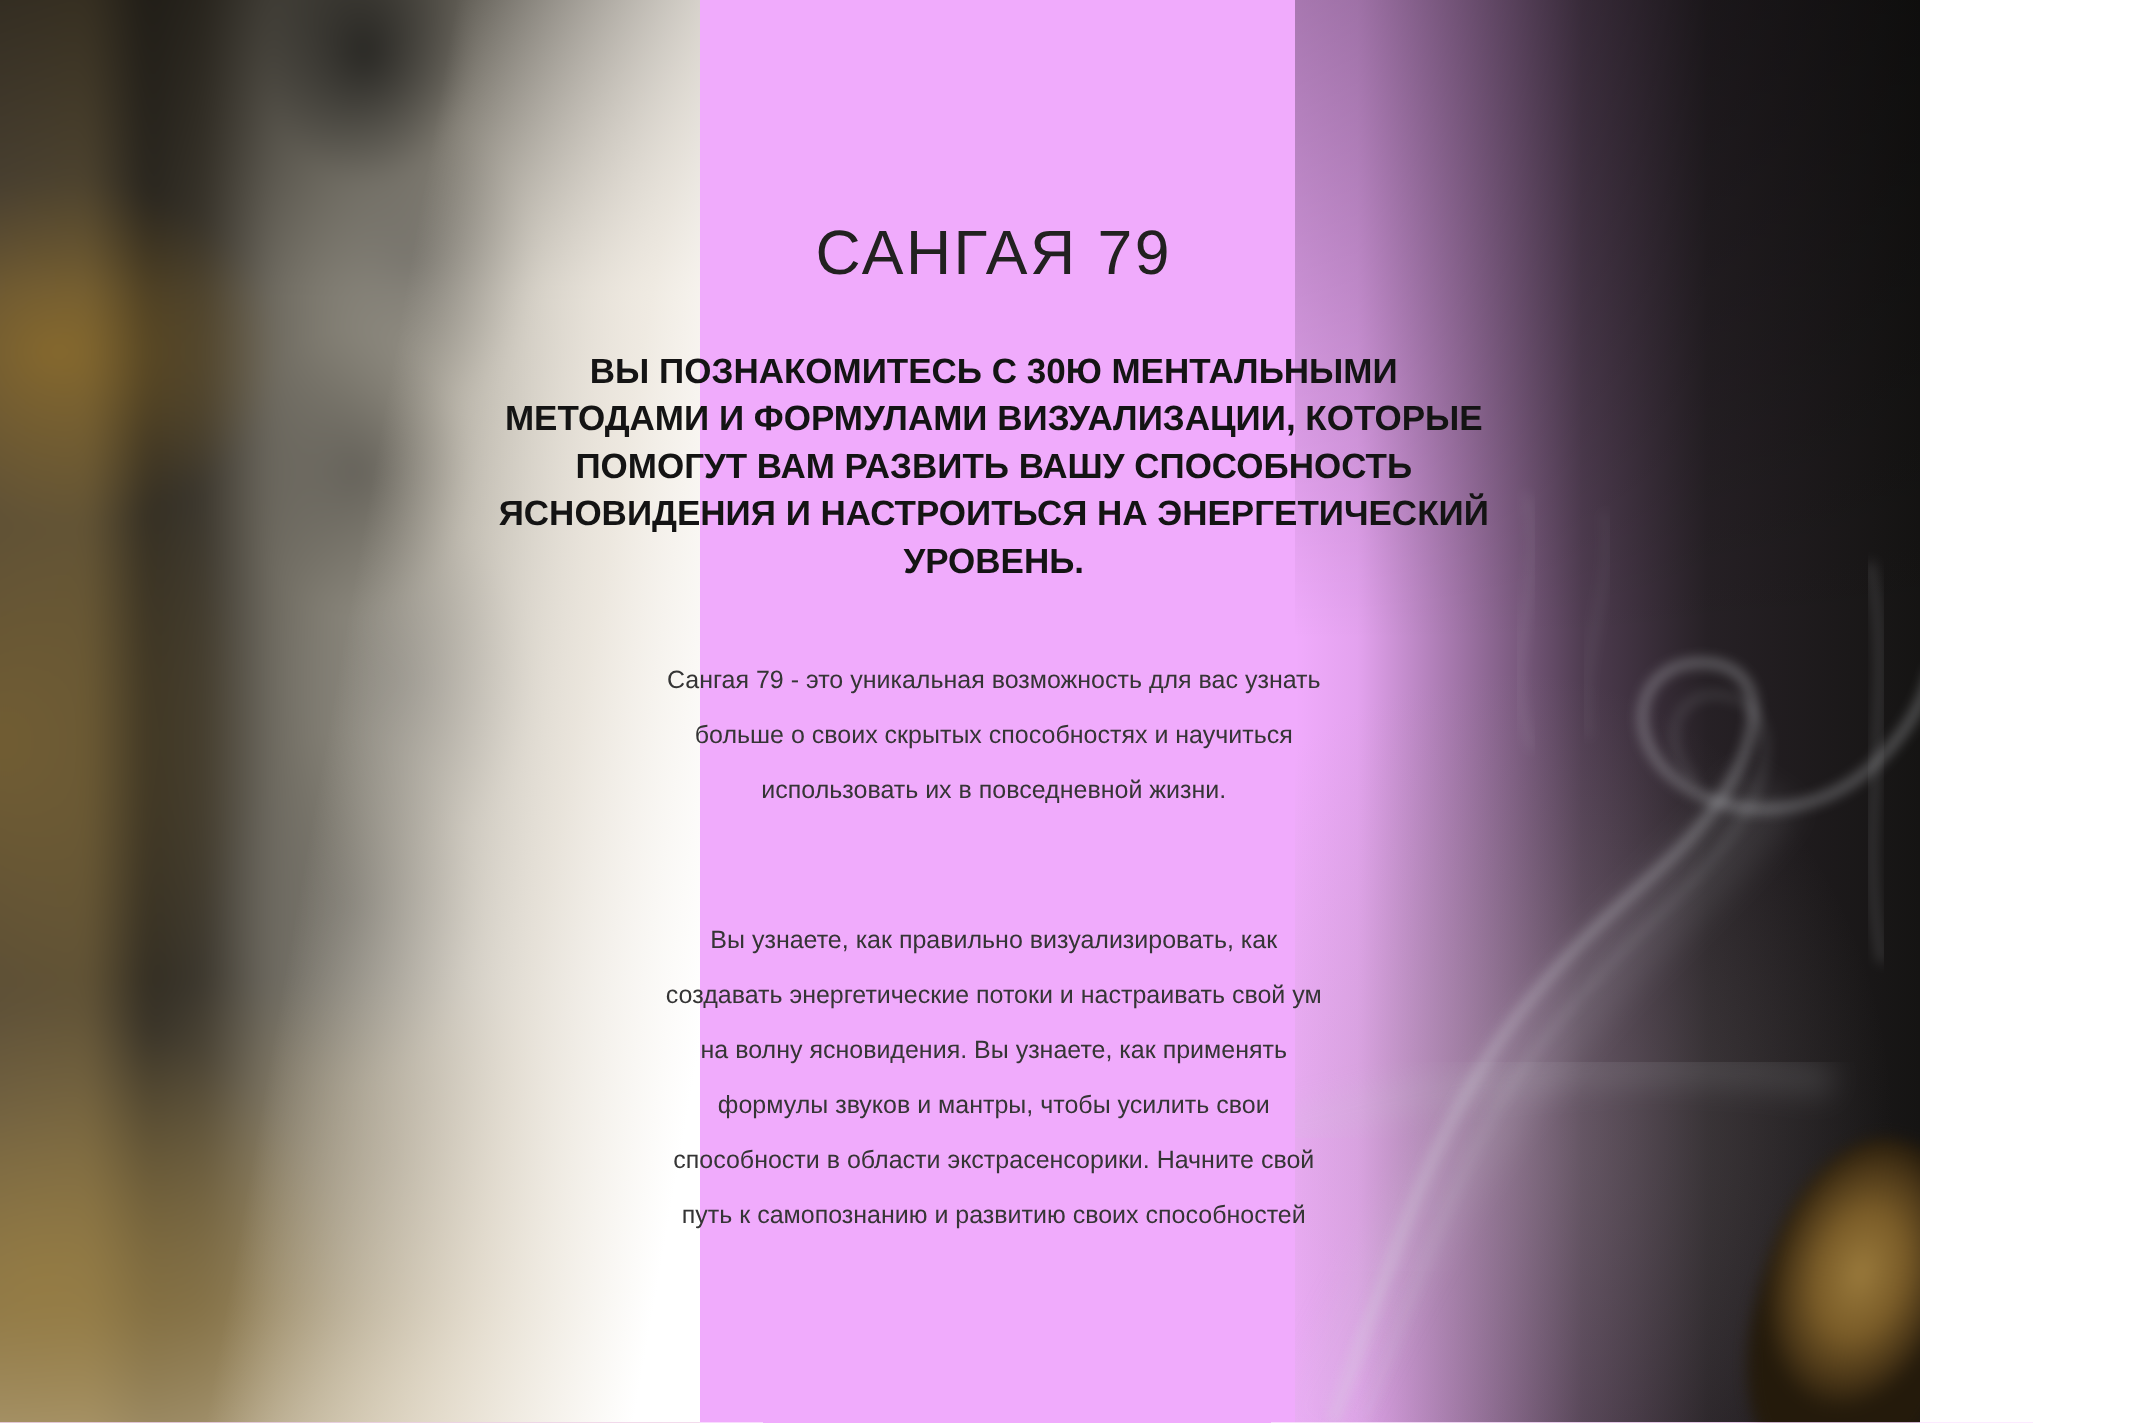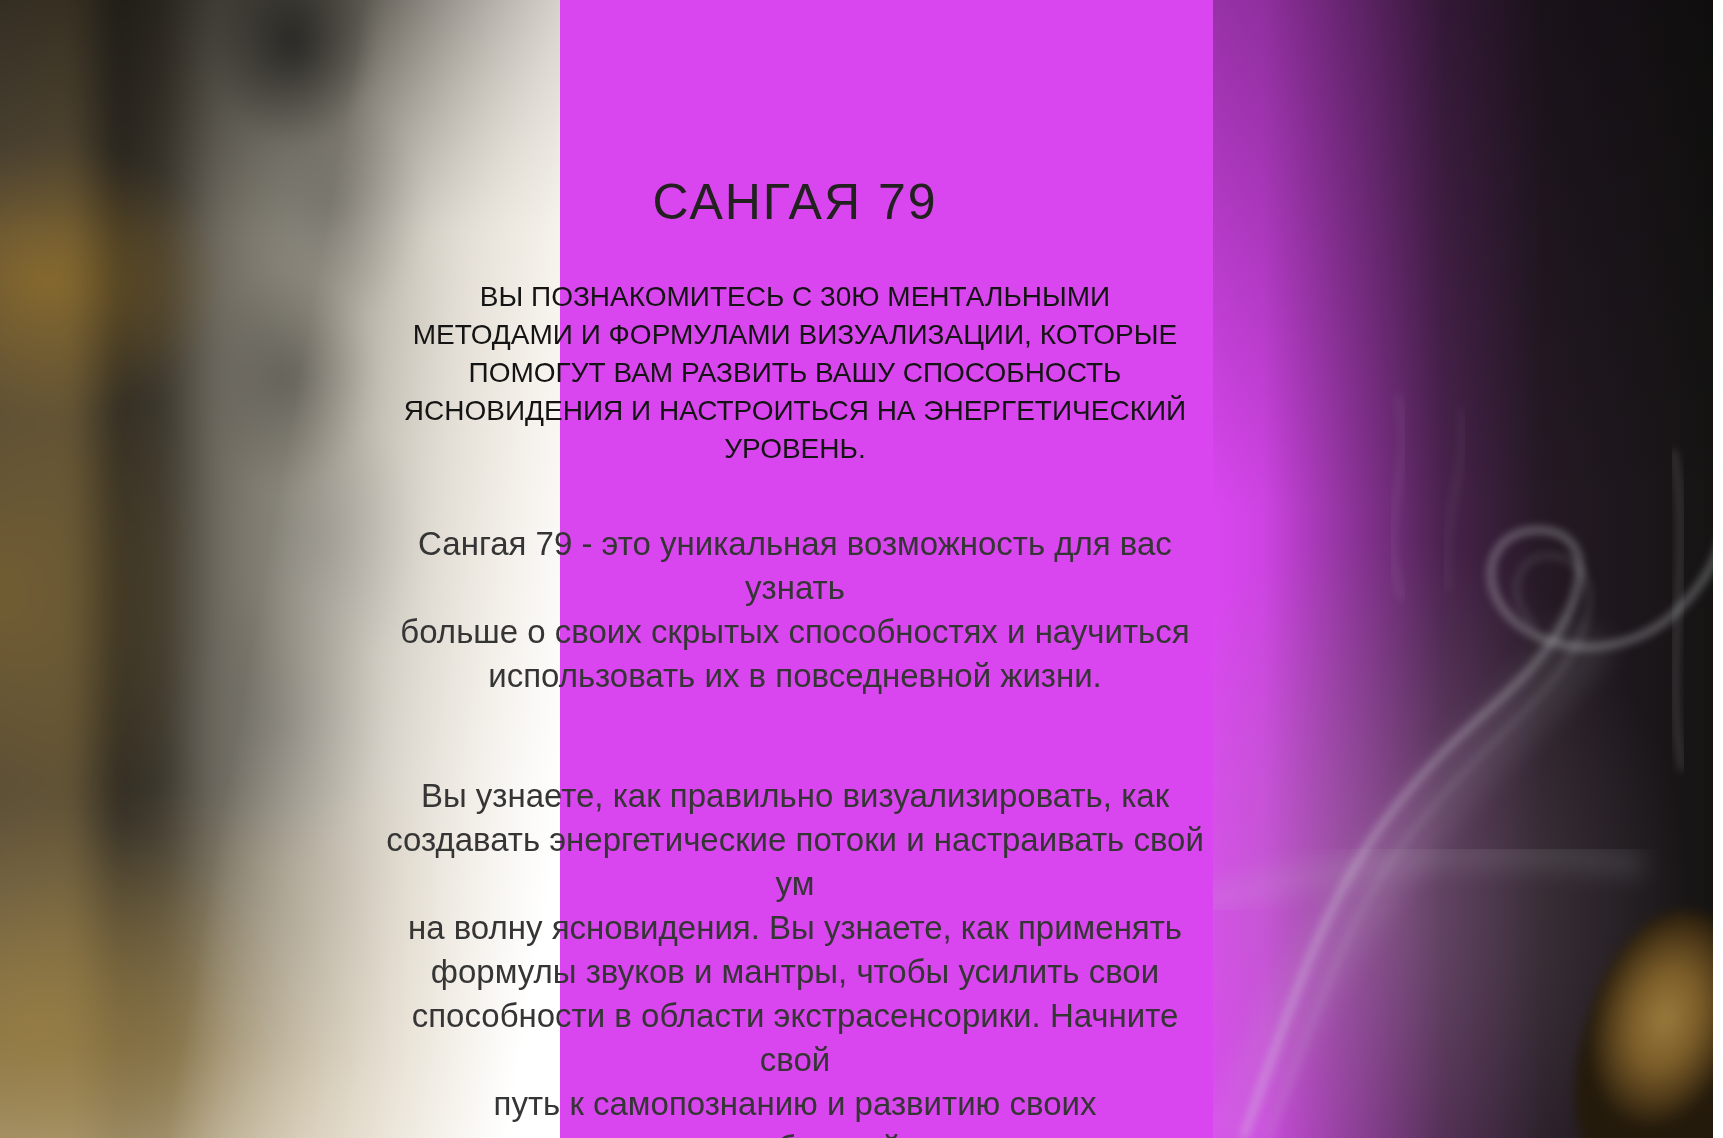--- a/index.html
+++ b/index.html
@@ -1,21 +1,21 @@
 <!DOCTYPE html>
 <html><head>
 <meta charset="utf-8">
 <style>
   html, body { margin: 0; padding: 0; background: #ffffff; }
   .stage {
     position: relative;
-    width: 1713px;
+    width: 1536px;
     height: 1138px;
     overflow: hidden;
-    background: #d946ef;
+    background: #f0abfc;
     font-family: "Liberation Sans", sans-serif;
   }
 
   
   .photo-left {
     position: absolute;
     left: 0; top: 0;
     width: 560px; height: 1138px;
     overflow: hidden;
   }
@@ -108,26 +108,26 @@
     font-size: 56px;
     line-height: 62px;
     font-weight: 800;
     letter-spacing: 0.5px;
     color: #2f1f17;
   }
   .lead {
     margin: 46px 0 0 0;
     font-size: 28px;
     line-height: 38px;
-    font-weight: 400;
+    font-weight: 700;
     color: #141414;
     white-space: pre-line;
   }
   .para {
-    font-size: 33px;
+    font-size: 20px;
     line-height: 44px;
     font-weight: 400;
     color: #353535;
     white-space: pre-line;
   }
   .para-1 { margin: 54px 0 0 0; }
   .para-2 { margin: 76px 0 0 0; }
 </style>
 </head>
 <body>

